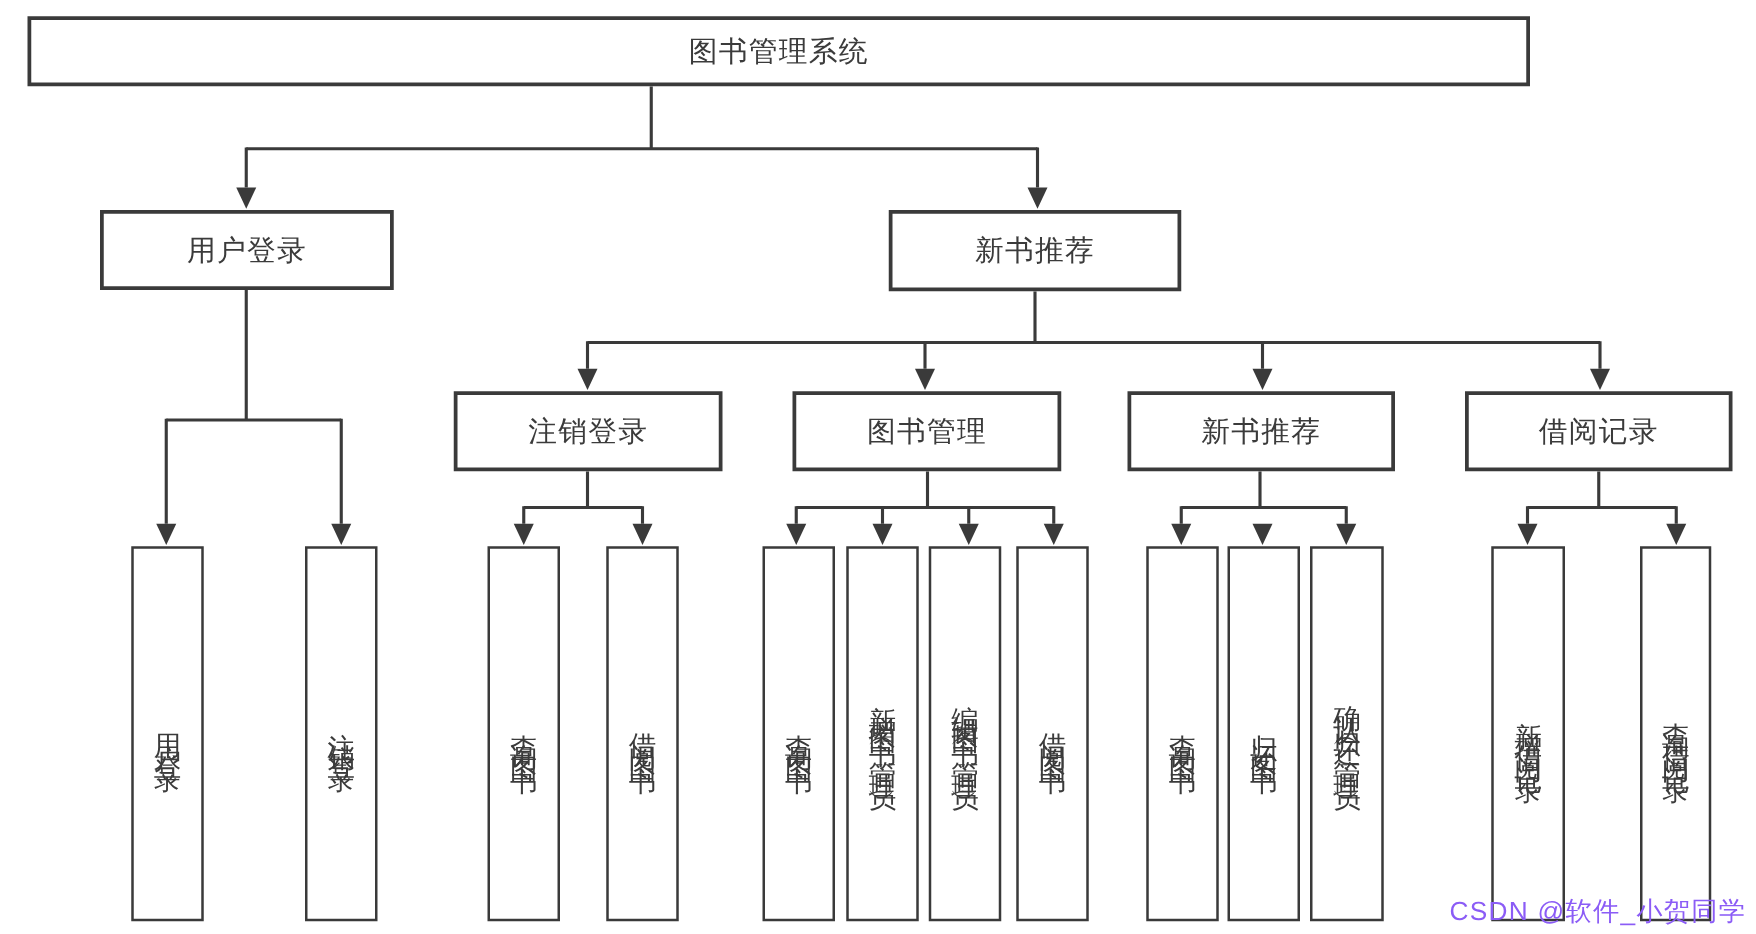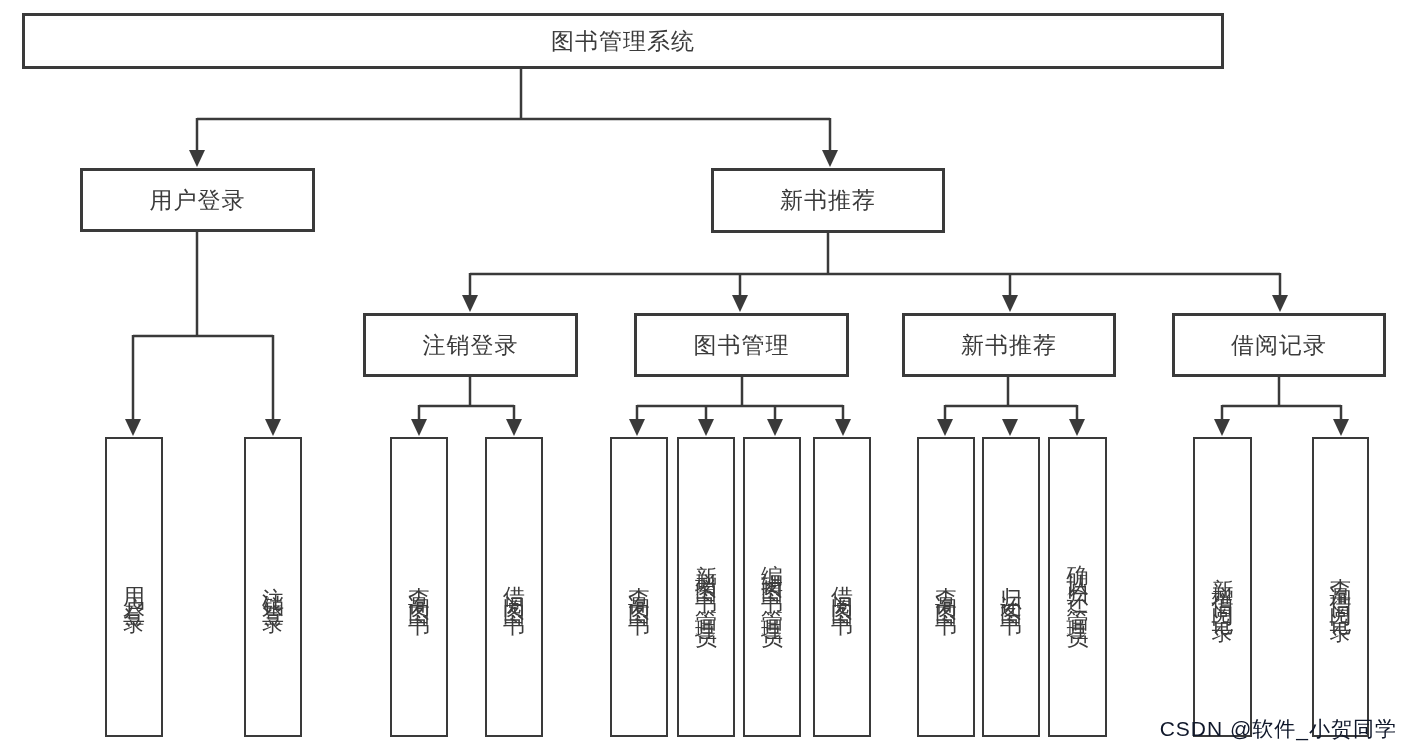--- a/index.html
+++ b/index.html
@@ -40,21 +40,21 @@
     letter-spacing: 9px;
     line-height: 1;
     white-space: nowrap;
   }
   .watermark {
     position: absolute;
     right: 8px;
     bottom: 4px;
     font-size: 21px;
     letter-spacing: 1px;
-    color: #0f172a;
+    color: #8b5cf6;
     white-space: nowrap;
   }
 </style>
 </head>
 <body>
 
 <div class="canvas">
 
   <svg class="connector-layer" viewBox="0 0 1405 747" xmlns="http://www.w3.org/2000/svg">
     <g stroke="#3a3a3a" stroke-width="2.5" fill="none">

